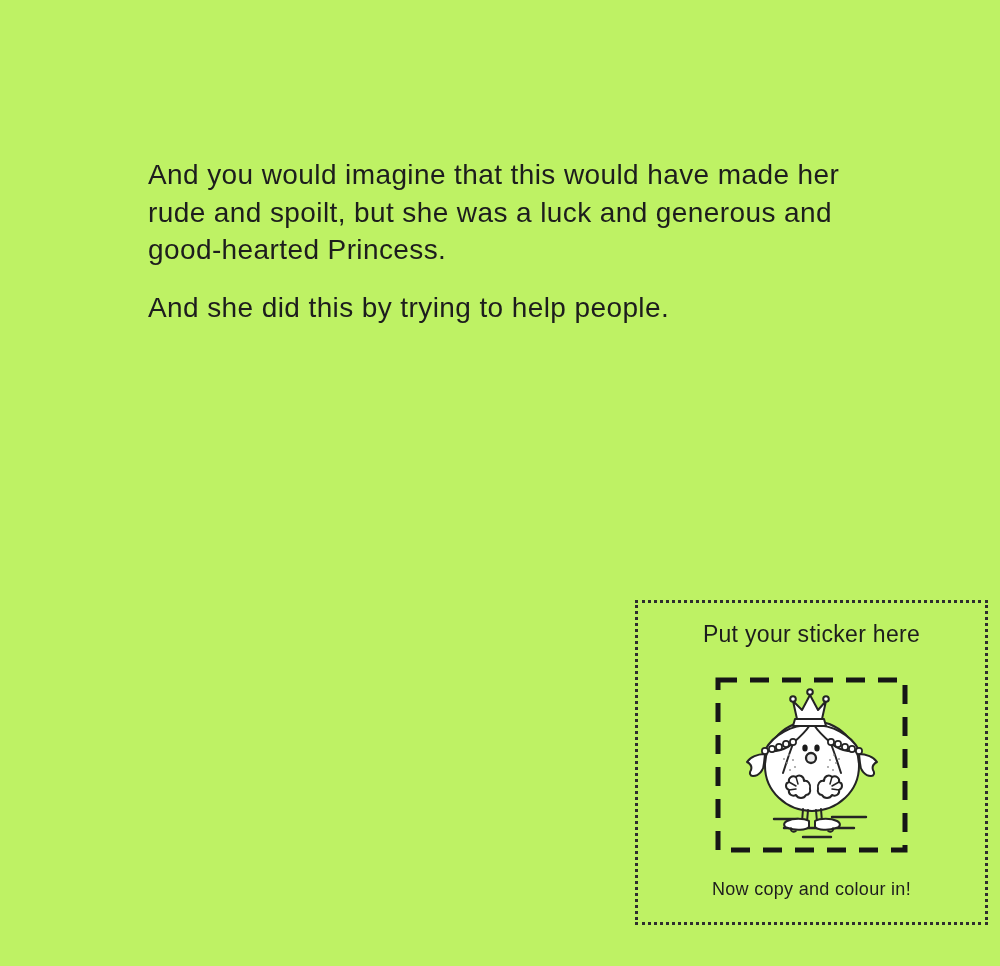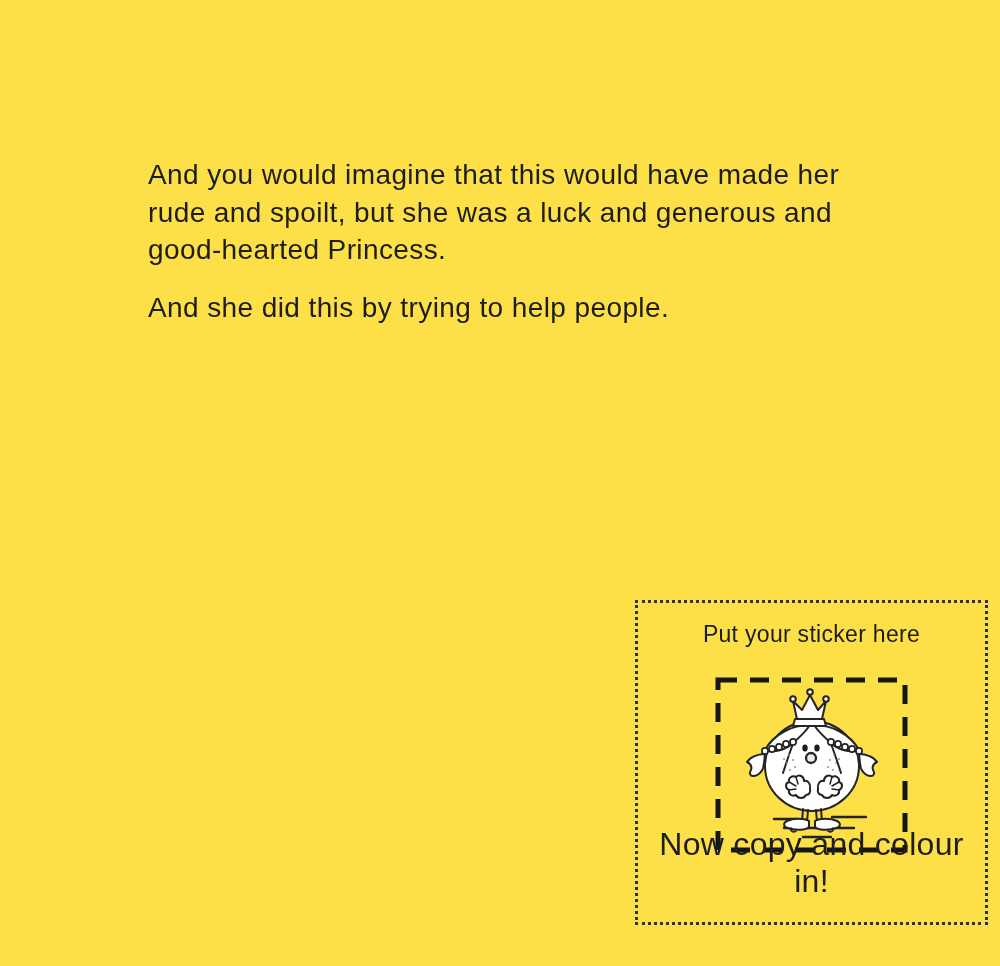--- a/index.html
+++ b/index.html
@@ -3,21 +3,21 @@
 <meta charset="utf-8">
 <style>
   html, body { margin: 0; padding: 0; }
   body {
     width: 1000px; height: 966px;
     background: #ffffff;
     position: relative;
     font-family: "Liberation Sans", sans-serif;
     overflow: hidden;
   }
-  .page { position: absolute; inset: 0; background: #fde047; }
+  .page { position: absolute; inset: 0; background: #bef264; }
 
   
   .story {
     position: absolute;
     left: 148px; top: 156px; width: 800px;
     color: #1d1d1d;
     font-size: 28px;
     line-height: 37.5px;
     letter-spacing: 0.4px;
   }
@@ -34,21 +34,21 @@
     border: 3px dotted #2e2e2e;
   }
   .sticker-title {
     position: absolute; top: 18px; left: 0; right: 0;
     text-align: center;
     font-size: 23px; color: #1d1d1d; letter-spacing: 0.3px;
   }
   .sticker-caption {
     position: absolute; bottom: 22px; left: 0; right: 0;
     text-align: center;
-    font-size: 32px; color: #1d1d1d; letter-spacing: 0.3px;
+    font-size: 18px; color: #1d1d1d; letter-spacing: 0.3px;
   }
   .frame-svg {
     position: absolute; left: 76px; top: 73px;
     width: 195px; height: 178px;
     overflow: visible;
   }
 </style>
 </head>
 <body>
 

